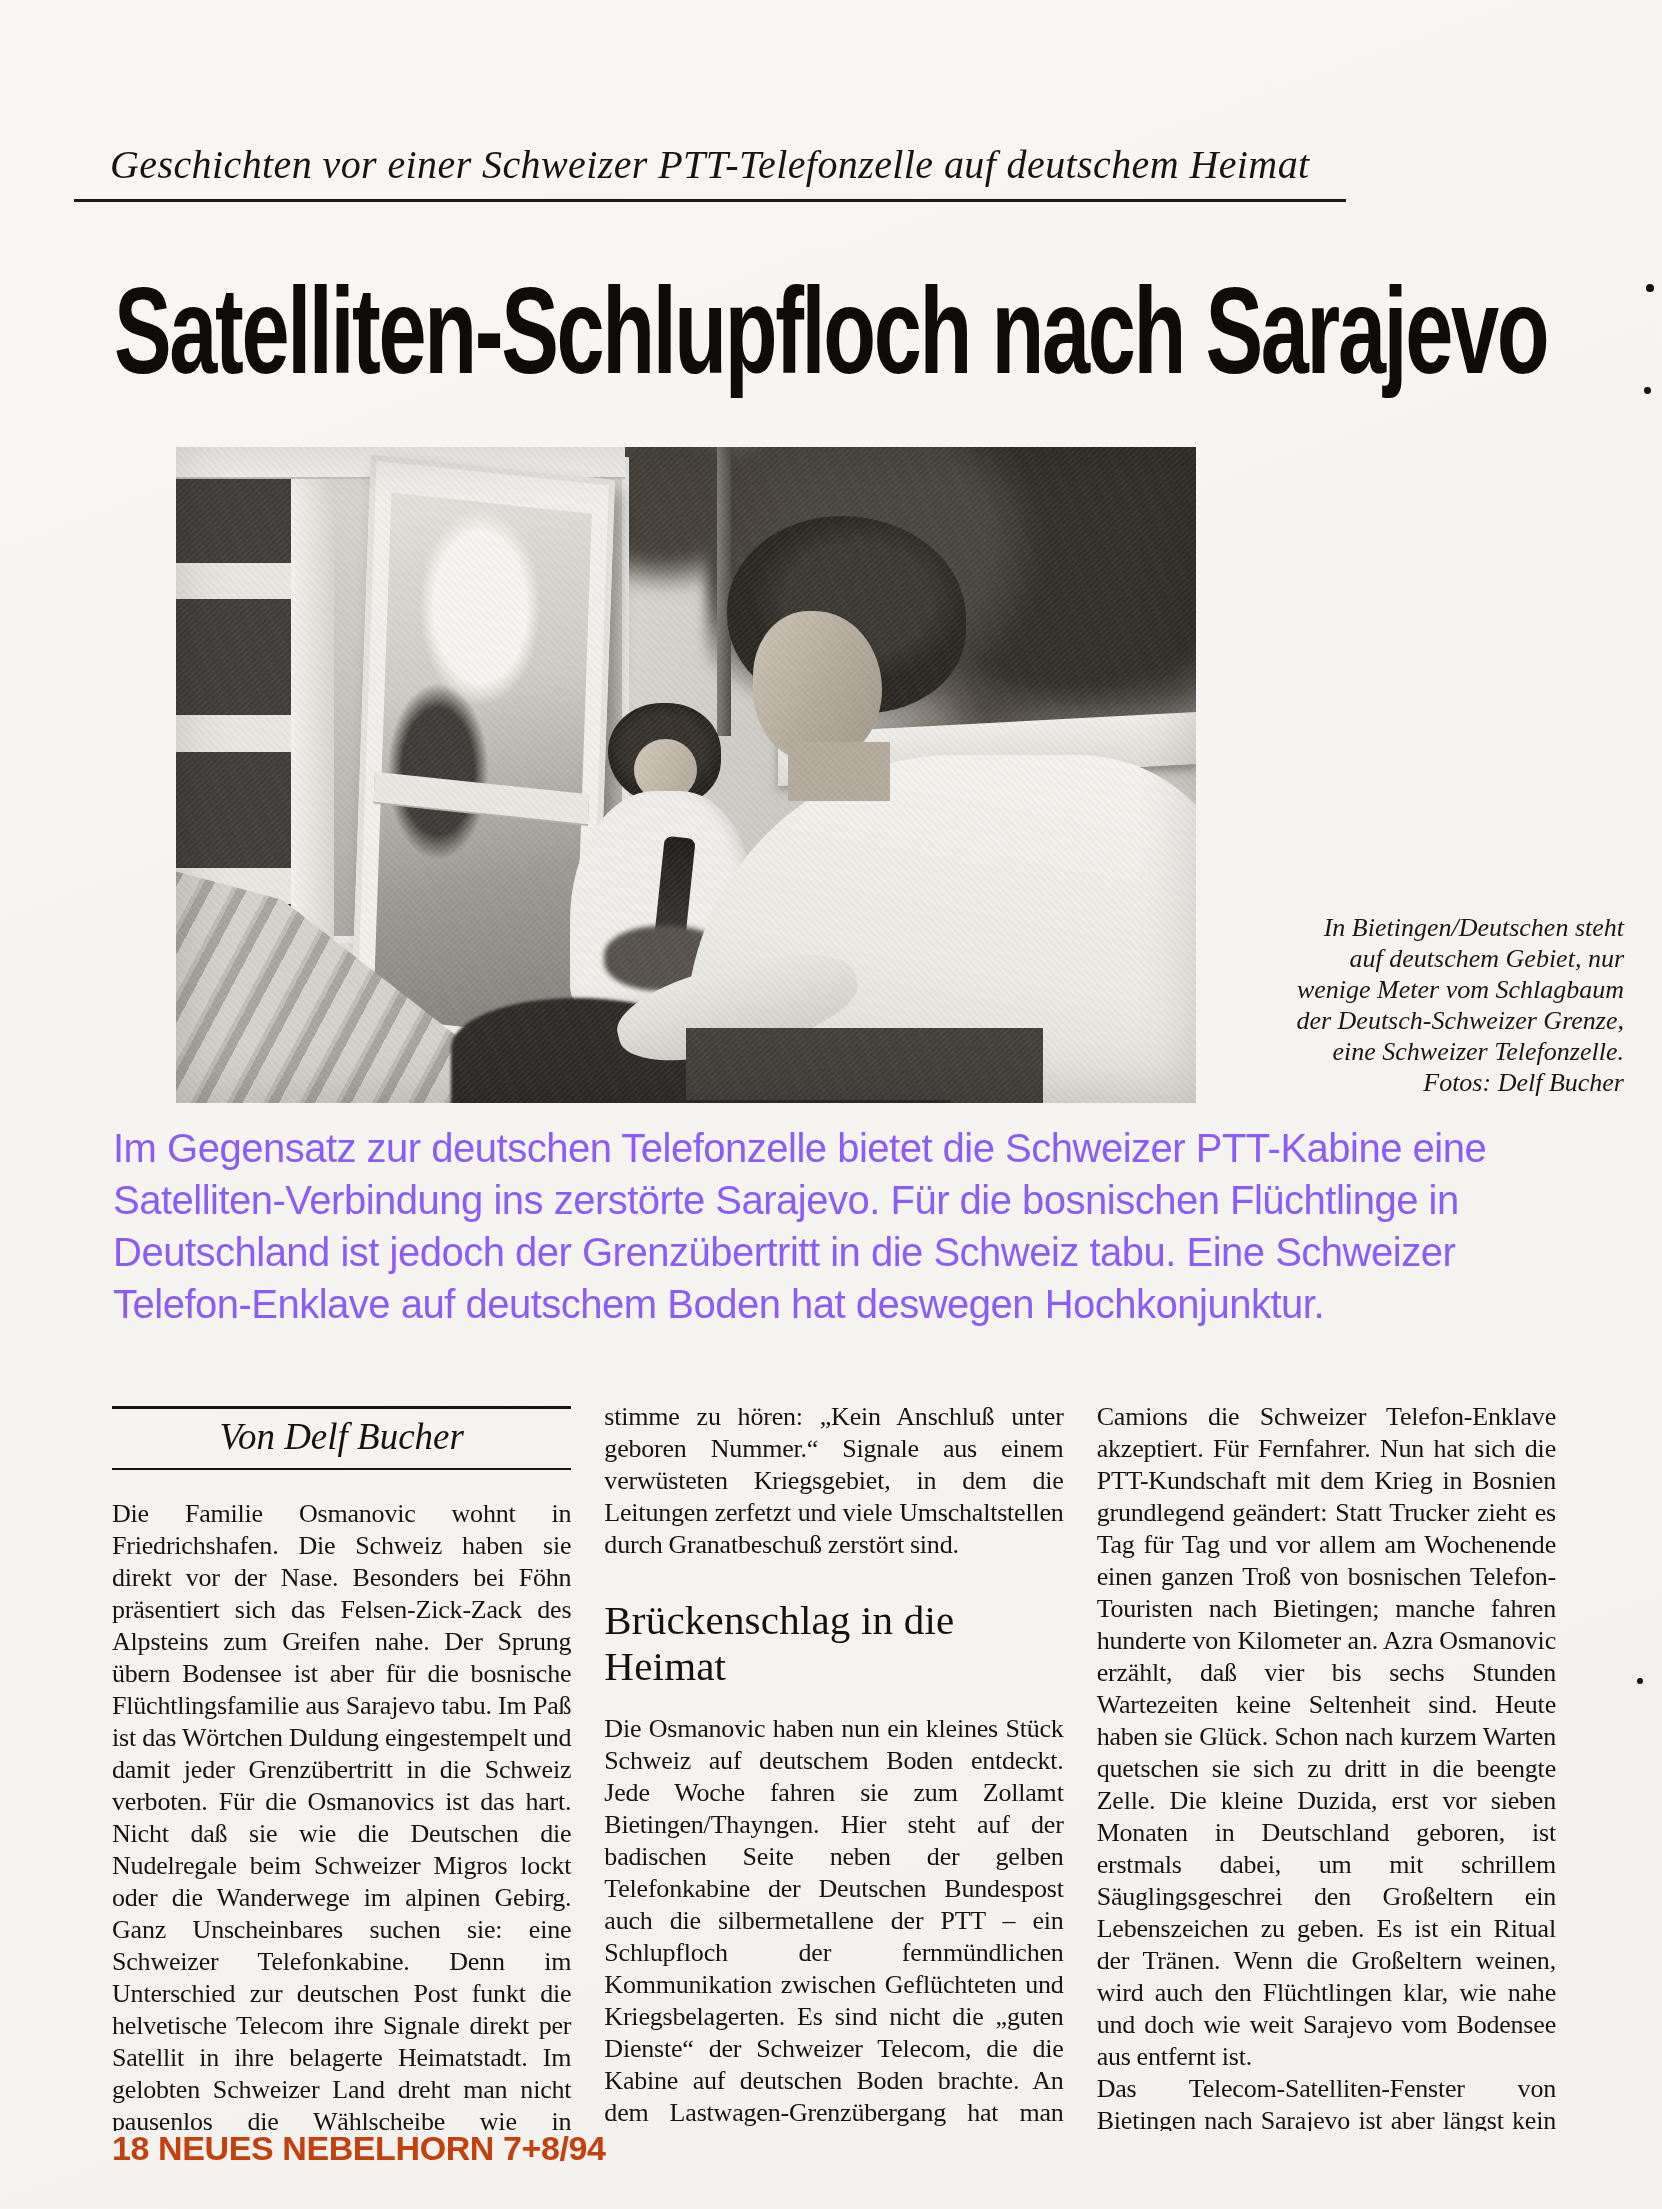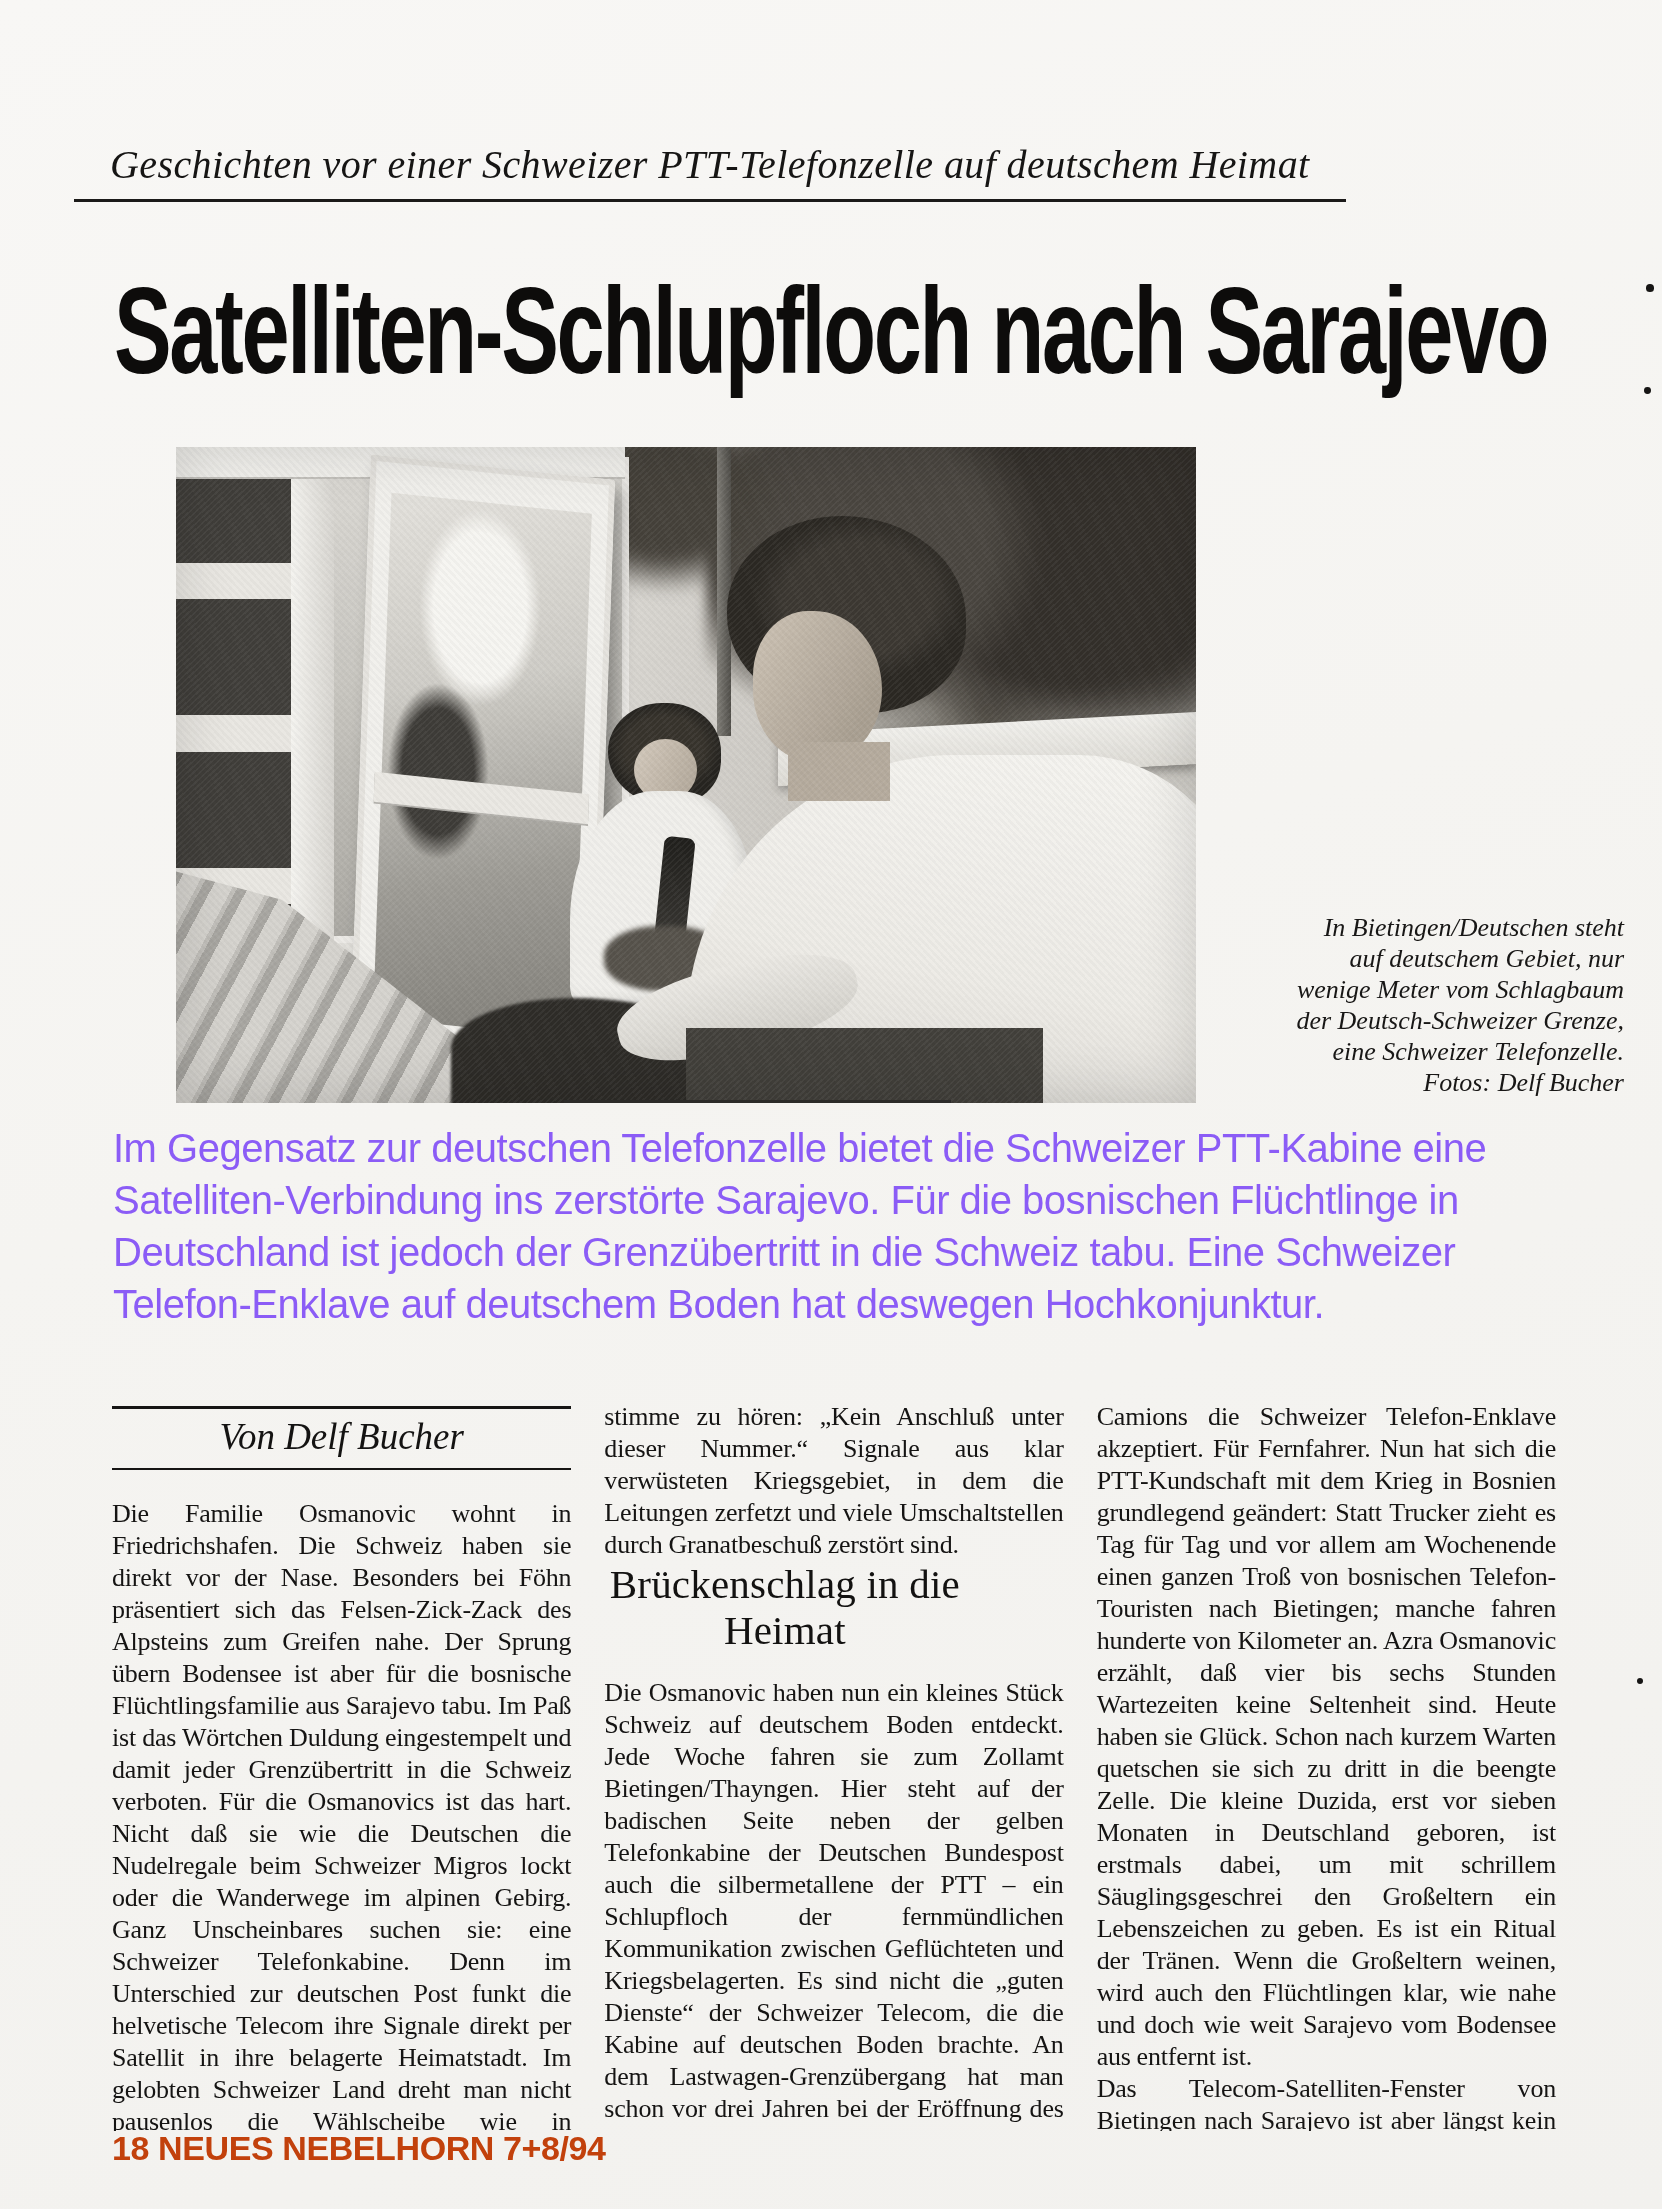--- a/index.html
+++ b/index.html
@@ -105,22 +105,22 @@
 
   
   .columns{left:112px;top:1401px;width:1444px;height:730px;display:flex;gap:33px;overflow:hidden;}
   .col{flex:1 1 0;min-width:0;}
   .body-p{margin:0;font:400 26px/32px "Liberation Serif", serif;
     text-align:justify;letter-spacing:-0.2px;word-spacing:-0.4px;color:#151413;}
   .byline{margin-top:5.2px;border-top:3.4px solid #161514;border-bottom:2.6px solid #161514;
     padding:7.7px 0 10.3px;text-align:center;
     font:italic 400 37px/1.1 "Liberation Serif", serif;}
   .col1-body{margin-top:28px;}
-  .subhead{width:361px;
-    font:400 41px/46px "Liberation Serif", serif;letter-spacing:0.2px;color:#131211;text-align:center;}
+  .subhead{margin-top:36px;width:361px;
+    font:400 41px/46px "Liberation Serif", serif;letter-spacing:0.2px;color:#131211;}
   .after-subhead{margin-top:24px;}
 
   
   .footer{left:112px;top:2130px;
     font:700 34px/1.1 "Liberation Sans", sans-serif;letter-spacing:-0.4px;color:#c2410c;}
 
   
   .speck{width:7.7px;height:7.7px;border-radius:50%;background:#161514;}
   .speck.s1{left:1646px;top:284px;}
   .speck.s2{left:1644px;top:387px;width:6.9px;height:6.9px;}
@@ -181,21 +181,21 @@
 </div>
 
 <div class="abs lead">Im Gegensatz zur deutschen Telefonzelle bietet die Schweizer PTT-Kabine eine Satelliten-Verbindung ins zerstörte Sarajevo. Für die bosnischen Flüchtlinge in Deutschland ist jedoch der Grenzübertritt in die Schweiz tabu. Eine Schweizer Telefon-Enklave auf deutschem Boden hat deswegen Hochkonjunktur.</div>
 
 <div class="abs columns">
   <div class="col">
     <div class="byline">Von Delf Bucher</div>
     <p class="body-p col1-body">Die Familie Osmanovic wohnt in Friedrichshafen. Die Schweiz haben sie direkt vor der Nase. Besonders bei Föhn präsentiert sich das Felsen-Zick-Zack des Alpsteins zum Greifen nahe. Der Sprung übern Bodensee ist aber für die bosnische Flüchtlingsfamilie aus Sarajevo tabu. Im Paß ist das Wörtchen Duldung eingestempelt und damit jeder Grenzübertritt in die Schweiz verboten. Für die Osmanovics ist das hart. Nicht daß sie wie die Deutschen die Nudelregale beim Schweizer Migros lockt oder die Wanderwege im alpinen Gebirg. Ganz Unscheinbares suchen sie: eine Schweizer Telefonkabine. Denn im Unterschied zur deutschen Post funkt die helvetische Telecom ihre Signale direkt per Satellit in ihre belagerte Heimatstadt. Im gelobten Schweizer Land dreht man nicht pausenlos die Wählscheibe wie in Deutschland, um dann immer wieder die gleiche, mechanische Telefon-</p>
   </div>
   <div class="col">
-    <p class="body-p">stimme zu hören: „Kein Anschluß unter dieser Nummer.“ Signale aus klar verwüsteten Kriegsgebiet, in dem die Leitungen zerfetzt und viele Umschaltstellen durch Granatbeschuß zerstört sind.</p>
+    <p class="body-p">stimme zu hören: „Kein Anschluß unter geboren Nummer.“ Signale aus einem verwüsteten Kriegsgebiet, in dem die Leitungen zerfetzt und viele Umschaltstellen durch Granatbeschuß zerstört sind.</p>
     <div class="subhead">Brückenschlag in die Heimat</div>
     <p class="body-p after-subhead">Die Osmanovic haben nun ein kleines Stück Schweiz auf deutschem Boden entdeckt. Jede Woche fahren sie zum Zollamt Bietingen/Thayngen. Hier steht auf der badischen Seite neben der gelben Telefonkabine der Deutschen Bundespost auch die silbermetallene der PTT – ein Schlupfloch der fernmündlichen Kommunikation zwischen Geflüchteten und Kriegsbelagerten. Es sind nicht die „guten Dienste“ der Schweizer Telecom, die die Kabine auf deutschen Boden brachte. An dem Lastwagen-Grenzübergang hat man schon vor drei Jahren bei der Eröffnung des Zollhofs für die</p>
   </div>
   <div class="col">
     <p class="body-p">Camions die Schweizer Telefon-Enklave akzeptiert. Für Fernfahrer. Nun hat sich die PTT-Kundschaft mit dem Krieg in Bosnien grundlegend geändert: Statt Trucker zieht es Tag für Tag und vor allem am Wochenende einen ganzen Troß von bosnischen Telefon-Touristen nach Bietingen; manche fahren hunderte von Kilometer an. Azra Osmanovic erzählt, daß vier bis sechs Stunden Wartezeiten keine Seltenheit sind. Heute haben sie Glück. Schon nach kurzem Warten quetschen sie sich zu dritt in die beengte Zelle. Die kleine Duzida, erst vor sieben Monaten in Deutschland geboren, ist erstmals dabei, um mit schrillem Säuglingsgeschrei den Großeltern ein Lebenszeichen zu geben. Es ist ein Ritual der Tränen. Wenn die Großeltern weinen, wird auch den Flüchtlingen klar, wie nahe und doch wie weit Sarajevo vom Bodensee aus entfernt ist.</p>
     <p class="body-p">Das Telecom-Satelliten-Fenster von Bietingen nach Sarajevo ist aber längst kein Tränental mehr. Vor Monaten als die bosnische Haupt-</p>
   </div>
 </div>
 
 <div class="abs footer">18 NEUES NEBELHORN 7+8/94</div>

